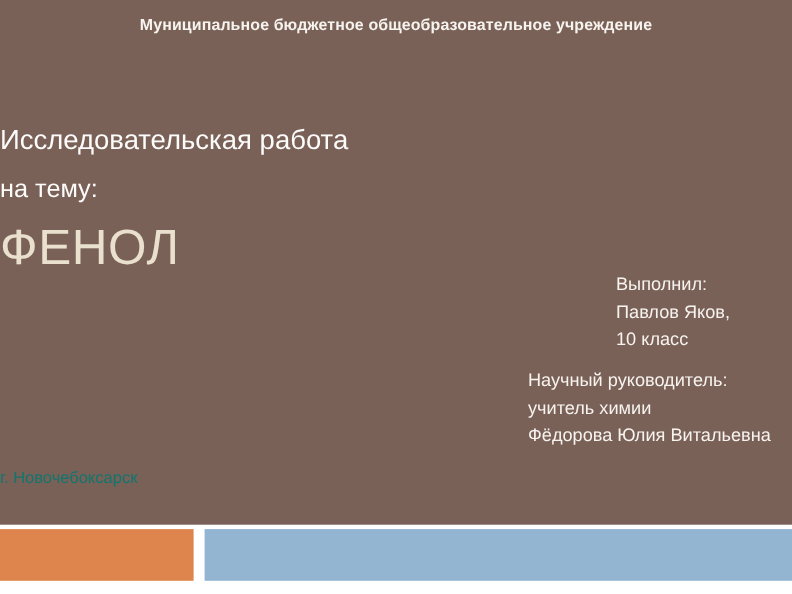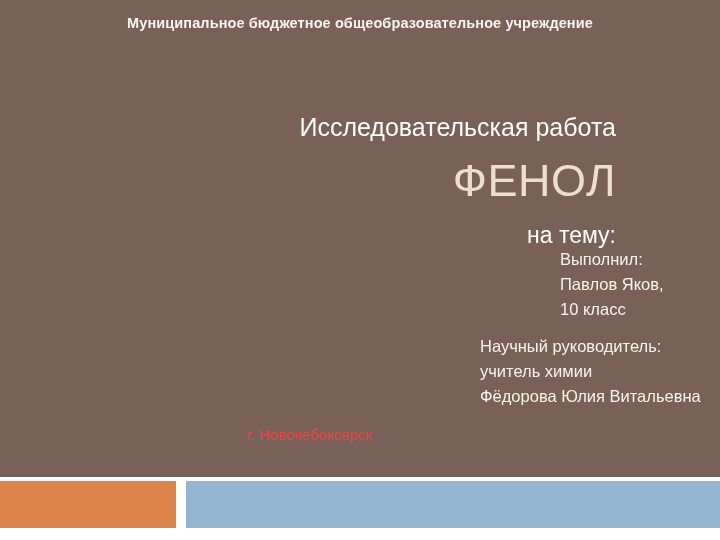--- a/index.html
+++ b/index.html
@@ -55,21 +55,21 @@
   }
   #header-block .hline {
     display: block;
   }
 
   #title-block {
     position: absolute;
     left: 0;
     top: 110px;
     width: 616px;
-    text-align: right;
+    text-align: left;
     color: #ffffff;
   }
   #title-line-1 {
     display: block;
     font-size: 25px;
     line-height: 34px;
     color: #fdfcfb;
   }
   #title-line-2 {
     display: block;
@@ -107,44 +107,43 @@
   .side-block span {
     display: block;
     white-space: nowrap;
   }
 
   #footer-block {
     position: absolute;
     left: 0;
     top: 425px;
     width: 620px;
-    text-align: center;
-    color: #ef4444;
+    color: #0f766e;
     font-size: 15px;
     line-height: 20px;
   }
   #footer-block span {
     display: block;
   }
 </style>
 </head>
 <body>
 
 <div id="slide">
 
   <div id="canvas-bg"></div>
 
   <div id="header-block">
     <span class="hline">Муниципальное бюджетное общеобразовательное учреждение</span>
   </div>
 
   <div id="title-block">
     <span id="title-line-1">Исследовательская работа</span>
+    <span id="title-line-2">на тему:</span>
     <span id="title-main">ФЕНОЛ</span>
-    <span id="title-line-2">на тему:</span>
   </div>
 
   <div id="author-block" class="side-block">
     <span>Выполнил:</span>
     <span>Павлов Яков,</span>
     <span>10 класс</span>
   </div>
 
   <div id="supervisor-block" class="side-block">
     <span>Научный руководитель:</span>

